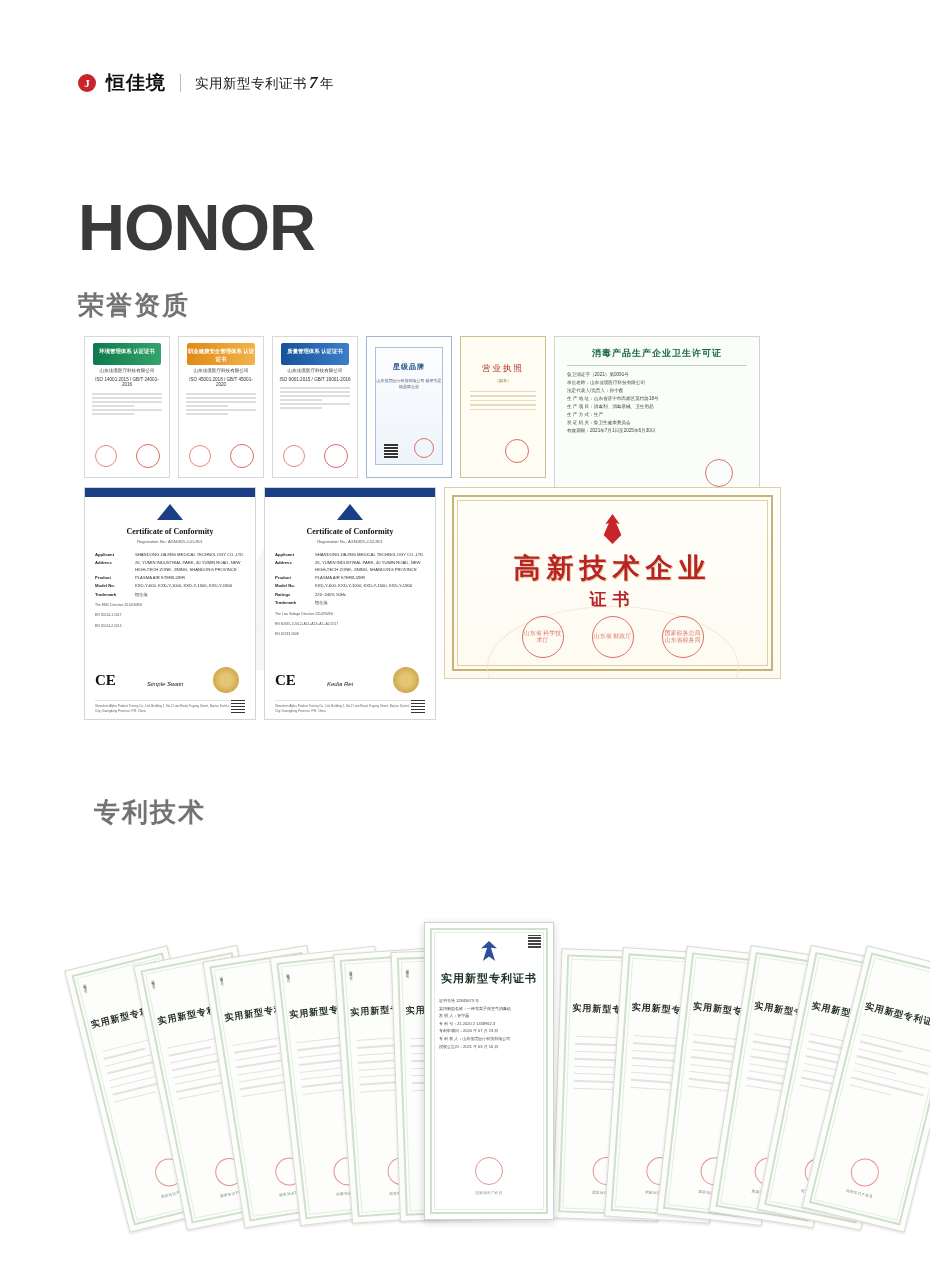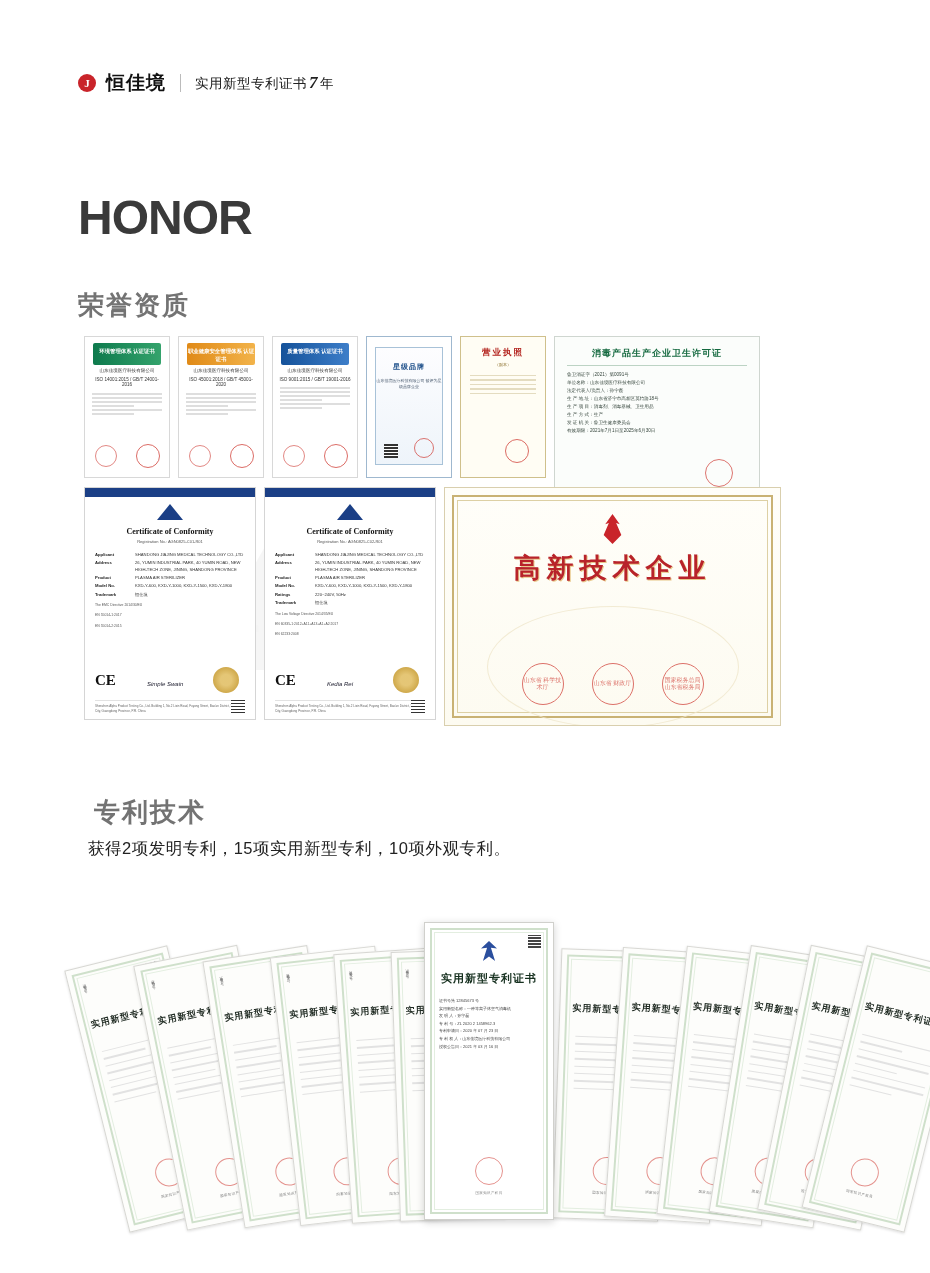--- a/index.html
+++ b/index.html
@@ -22,21 +22,21 @@
     font-family:"Liberation Serif",serif;
   }
   .logo-text{font-size:19px;font-weight:bold;color:#111;letter-spacing:1px;}
   .logo-divider{width:1px;height:18px;background:#bbb;margin:0 4px;}
   .slogan{font-size:13.5px;color:#222;letter-spacing:.5px;display:flex;align-items:baseline;gap:2px;}
   .slogan .num{font-size:17px;font-weight:bold;font-style:italic;font-family:"Liberation Serif",serif;}
 
   
   .honor-title{
     position:absolute;left:78px;top:190px;
-    font-size:48px;font-weight:bold;letter-spacing:-1px;color:#3a3a3a;
+    font-size:65px;font-weight:bold;letter-spacing:-1px;color:#3a3a3a;
     font-family:"Liberation Sans",sans-serif;
   }
   .section-title{
     position:absolute;font-size:26px;font-weight:bold;color:#737373;letter-spacing:2px;
   }
   #st1{left:78px;top:288px;}
   #st2{left:94px;top:795px;}
   .patent-desc{
     position:absolute;left:88px;top:838px;
     font-size:16.5px;color:#222;letter-spacing:.5px;
@@ -95,21 +95,21 @@
   }
   .c-star .sbtitle{font-size:7px;color:#1d4f8a;text-align:center;margin-top:14px;font-weight:bold;letter-spacing:1px;}
   .c-star .sbsub{font-size:4px;color:#45566b;text-align:center;margin-top:6px;line-height:1.5;}
   .c-star .qr{position:absolute;left:8px;bottom:6px;width:14px;height:14px;background:
      repeating-linear-gradient(0deg,#333 0 1.5px,#fff 1.5px 3px),
      repeating-linear-gradient(90deg,#333 0 1.5px,transparent 1.5px 3px);}
   .c-star .stamp{position:absolute;right:8px;bottom:6px;width:18px;height:18px;border-radius:50%;border:1.3px solid #cf3b33;opacity:.7;}
 
   
   .c-lic{width:86px;height:142px;border:1px solid #cfc08c;background:#fffdf4;}
-  .c-lic .head{font-size:8.5px;color:#b3231d;text-align:center;margin-top:10px;font-weight:bold;letter-spacing:2px;}
+  .c-lic .head{font-size:8.5px;color:#b3231d;text-align:center;margin-top:26px;font-weight:normal;letter-spacing:2px;}
   .c-lic .sub{font-size:4px;color:#8a6e2a;text-align:center;margin-top:3px;}
   .c-lic .lines{margin:8px 9px;}
   .c-lic .lines i{display:block;height:1.4px;background:#e4dcc0;margin-bottom:3px;}
   .c-lic .stamp{position:absolute;right:16px;bottom:14px;width:22px;height:22px;border-radius:50%;border:1.5px solid #cf3b33;opacity:.75;}
 
   
   .c-perm{width:206px;height:164px;border:1px solid #cfd6d0;background:#fbfdfb;}
   .c-perm .htitle{font-size:9px;color:#14693f;text-align:center;margin-top:10px;font-weight:bold;letter-spacing:1px;}
   .c-perm .rule{height:1px;background:#bcd3c4;margin:5px 12px;}
   .c-perm .rows{margin:4px 12px;}
@@ -132,21 +132,21 @@
   .c-conf .stampc{position:absolute;right:16px;bottom:26px;width:26px;height:26px;border-radius:50%;
     background:radial-gradient(circle,#e0bc5e 30%,#c79a2c 70%);opacity:.85;}
   .c-conf .foot{position:absolute;left:10px;right:10px;bottom:6px;font-size:3px;color:#666;line-height:1.5;border-top:1px solid #e2e2e2;padding-top:3px;}
   .c-conf .qr{position:absolute;right:10px;bottom:6px;width:14px;height:14px;background:
      repeating-linear-gradient(0deg,#333 0 1.5px,#fff 1.5px 3px),
      repeating-linear-gradient(90deg,#333 0 1.5px,transparent 1.5px 3px);}
   .c-conf .sig{position:absolute;left:62px;bottom:32px;font-size:6px;font-style:italic;color:#223;}
 
   
   .c-high{
-    width:337px;height:239px;border:1px solid #d9cfae;
+    width:337px;height:192px;border:1px solid #d9cfae;
     background:linear-gradient(180deg,#fffef9,#fdfbf1);
     position:relative;overflow:hidden;
   }
   .c-high .frame{position:absolute;inset:7px;border:2px solid #c9b274;}
   .c-high .frame2{position:absolute;inset:12px;border:1px solid #ddd0a4;}
   .c-high .flame{
     position:absolute;left:50%;transform:translateX(-50%);top:26px;width:26px;height:30px;
     background:#c9242a;clip-path:polygon(50% 0,78% 34%,64% 30%,84% 70%,50% 100%,16% 70%,36% 30%,22% 34%);
   }
   .c-high .htit{
@@ -411,33 +411,33 @@
 Shenzhen City, Guangdong Province, P.R. China</div>
       <div class="qr"></div>
     </div>
 
     <div class="cert c-high">
       <div class="frame"></div>
       <div class="frame2"></div>
       <div class="ring"></div>
       <div class="flame"></div>
       <div class="htit">高新技术企业</div>
+      <div class="hsub">证书</div>
       <div class="seals">
         <div>山东省
 科学技术厅</div>
         <div>山东省
 财政厅</div>
         <div>国家税务总局
 山东省税务局</div>
       </div>
     </div>
   </div>
 
   <div class="section-title" id="st2">专利技术</div>
-  <div class="patent-desc">获得2项发明专利，15项实用新型专利，10项外观专利。</div>
 
   <div class="fan">
 
     <div class="pat" style="left:128px;transform:rotate(-14deg);">
       <div class="edge"></div>
         <div class="edge2"></div>
       <div class="qr"></div>
       <div class="vtext">证书号第 号</div>
       <div class="ptitle">实用新型专利证书</div>
       <div class="plines">

